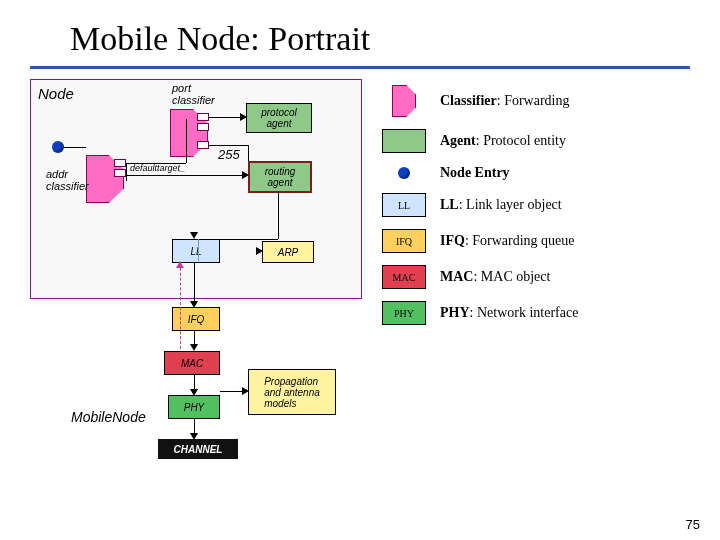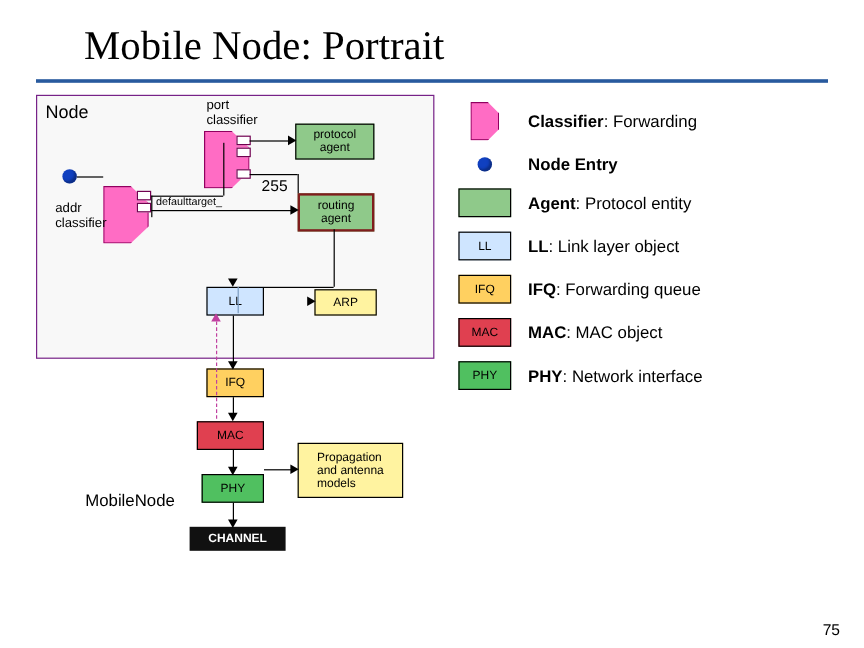--- a/index.html
+++ b/index.html
@@ -23,20 +23,21 @@
   .content {
     display: flex;
     gap: 10px;
   }
   
   .diagram-wrap {
     position: relative;
     width: 340px;
     height: 390px;
     font-family: Verdana, sans-serif;
+    font-style: italic;
   }
   .node-box {
     position: absolute;
     left: 0; top: 0;
     width: 330px; height: 218px;
     border: 1px solid #728;
     background: #f8f8f8;
   }
   .node-label { position: absolute; left: 8px; top: 6px; font-family: Verdana,sans-serif; font-size: 15px; }
   .port-cls-label { position: absolute; left: 142px; top: 4px; font-size: 11px; line-height: 1.05; text-align: left; }
@@ -129,21 +130,21 @@
     border-left:4px solid transparent; border-right:4px solid transparent;
     border-bottom:7px solid #000;
   }
   .dashed-v {
     position:absolute; width:0; border-left:1px dashed #c040a0;
   }
 
   
   .legend {
     flex: 1;
-    font-family: Liberation Sans, sans-serif;
+    font-family: Liberation Serif, serif;
     font-size: 14px;
   }
   .legend-row {
     display: flex; align-items: center; gap: 12px;
     margin: 6px 0 12px 0;
   }
   .legend-row .icon {
     width: 48px; display:flex; justify-content:center;
   }
   .legend-row b { font-weight: bold; }
@@ -244,29 +245,29 @@
 
   <div class="legend">
     <div class="legend-row">
       <span class="icon">
           <span class="icon-classifier"></span>
         </span>
       <span><b>Classifier</b><span>: Forwarding</span></span>
     </div>
     <div class="legend-row">
       <span class="icon">
+          <span class="icon-agent"></span>
+        </span>
+      <span><b>Agent</b><span>: Protocol entity</span></span>
+    </div>
+    <div class="legend-row">
+      <span class="icon">
           <span class="icon-entry"></span>
         </span>
       <span><b>Node Entry</b></span>
-    </div>
-    <div class="legend-row">
-      <span class="icon">
-          <span class="icon-agent"></span>
-        </span>
-      <span><b>Agent</b><span>: Protocol entity</span></span>
     </div>
     <div class="legend-row">
       <span class="icon">
           <span class="icon-box icon-ll">LL</span>
         </span>
       <span><b>LL</b><span>: Link layer object</span></span>
     </div>
     <div class="legend-row">
       <span class="icon">
           <span class="icon-box icon-ifq">IFQ</span>

